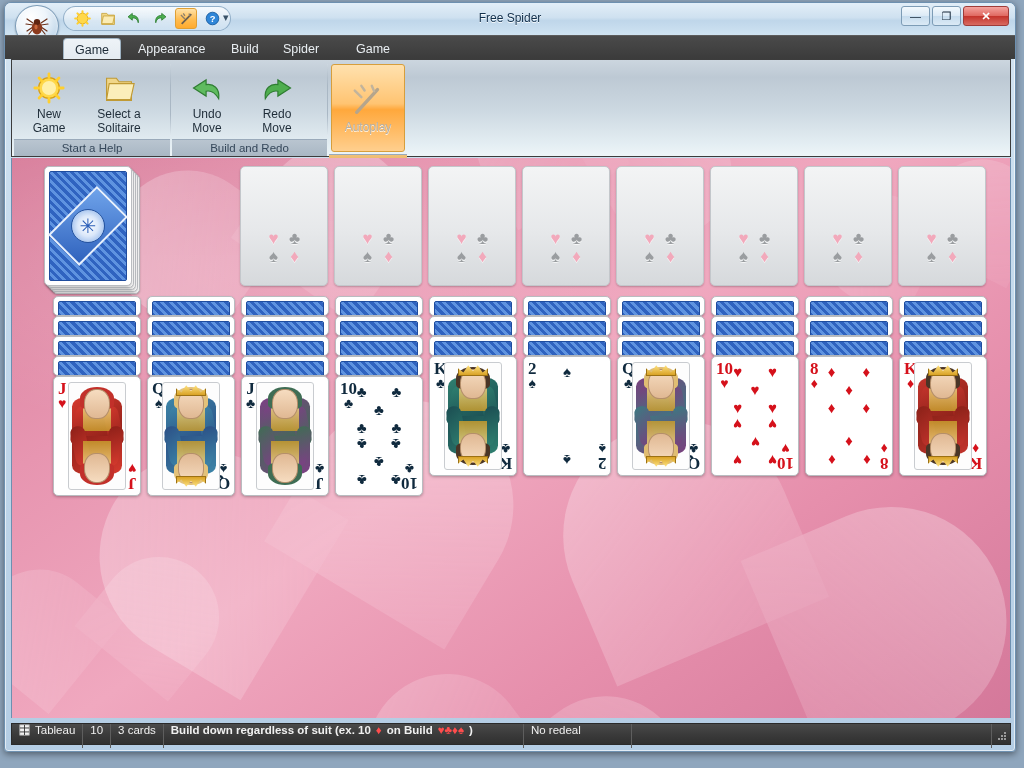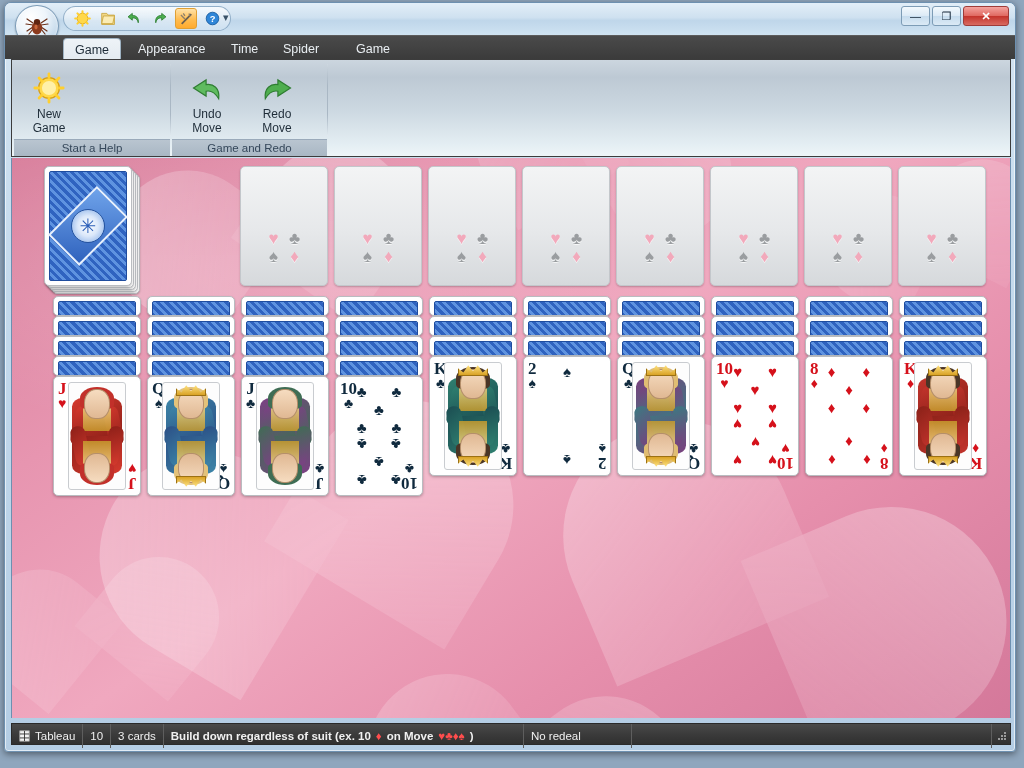--- a/index.html
+++ b/index.html
@@ -283,21 +283,21 @@
 
   
   #statusbar {
     position: absolute; left: 6px; bottom: 6px; width: 1000px; height: 22px;
     background: linear-gradient(to bottom, #4a4a4a 0%, #3a3a3a 55%, #303030 100%);
     border: 1px solid #2a2a2a;
     display: flex; align-items: stretch;
     font-size: 11.5px; color: #f0f0f0;
   }
   .sb-cell {
-    display: flex; align-items: center; gap: 5px;
+    display: flex; align-items: flex-end; gap: 5px;
     padding: 12px 7px; border-right: 1px solid #5e5e5e;
     white-space: nowrap;
   }
   .sb-flex { flex: 1; border-right: 1px solid #5e5e5e; font-weight: bold; }
   .sb-grip {
     width: 18px; display: flex; align-items: flex-end; justify-content: flex-end;
     padding: 0 2px 2px 0;
   }
   .sb-red { color: #ff4d4d; }
 </style>
@@ -352,32 +352,33 @@
       </div>
       <div class="qat-btn">
         <svg width="17" height="17" viewBox="0 0 20 20">
             <circle cx="10" cy="10" r="7.4" fill="#2f86d8" stroke="#15589c"></circle>
             <text x="10" y="14.4" font-size="11" font-weight="bold" fill="#fff" text-anchor="middle" font-family="Liberation Sans, sans-serif">?</text>
           </svg>
       </div>
     </div>
     <div id="qat-overflow">▾</div>
 
+    <div id="title-text">Free Spider</div>
 
     <div id="winbtns">
       <div class="wbtn">—</div>
       <div class="wbtn">❐</div>
       <div class="wbtn close">✕</div>
     </div>
   </div>
 
   <div id="tabstrip">
     <div class="tab active" style="left:58px">Game</div>
     <div class="tab" style="left:122px">Appearance</div>
-    <div class="tab" style="left:215px">Time</div>
+    <div class="tab" style="left:215px">Build</div>
     <div class="tab" style="left:267px">Spider</div>
     <div class="tab" style="left:340px">Game</div>
 
     <div id="score-area">
       <div class="stat">
         <svg width="14" height="14" viewBox="0 0 16 16">
           <path d="M3 2h9v12H3z" fill="#fdf6d8" stroke="#b09a50"></path>
             <path d="M4.5 5h6M4.5 7.5h6M4.5 10h4" stroke="#c9b877"></path>
           <path d="M9 13l5-8 2 1.2-5 8-2.4.9z" fill="#e8b23a" stroke="#9c7114"></path>
         </svg>
@@ -407,20 +408,30 @@
                 <circle cx="18" cy="18" r="11" fill="#ffd84a" stroke="#d79f16" stroke-width="1.4"></circle>
                 <circle cx="18" cy="18" r="7.5" fill="#fff0a8"></circle>
                 <g stroke="#ffcf2e" stroke-width="3" stroke-linecap="round">
                   <path d="M18 3v4M18 29v4M3 18h4M29 18h4M7.5 7.5l2.8 2.8M25.7 25.7l2.8 2.8M28.5 7.5l-2.8 2.8M10.3 25.7l-2.8 2.8"></path>
                 </g>
               </svg>
           </div>
           <span class="lab1">New</span>
           <span class="lab2">Game</span>
         </div>
+        <div class="rbtn">
+          <div class="glyph">
+            <svg width="32" height="32" viewBox="0 0 36 36">
+                <path d="M4 7h11l3 4h14v21H4z" fill="#f0d689" stroke="#c09a35" stroke-width="1.3"></path>
+                <path d="M7 13h28l-4 18H4z" fill="#fbeeba" stroke="#c09a35" stroke-width="1.3"></path>
+              </svg>
+          </div>
+          <span class="lab1">Select a</span>
+          <span class="lab2">Solitaire</span>
+        </div>
       </div>
       <div class="rgroup-title">Start a Help</div>
     </div>
 
     <div class="rgroup-sep" style="left:158px"></div>
 
     <div class="rgroup" style="left:160px; width:155px">
       <div class="rgroup-items">
         <div class="rbtn">
           <div class="glyph">
@@ -434,25 +445,41 @@
         <div class="rbtn">
           <div class="glyph">
             <svg width="36" height="32" viewBox="0 0 40 34">
                 <path d="M7 29c-1.5-12 6-17 14-15.8V8l14 9-14 9v-5.4c-5-1-10 1.6-14 8.4z" fill="#4fae4f" stroke="#2f7d32" stroke-width="1.3"></path>
               </svg>
           </div>
           <span class="lab1">Redo</span>
           <span class="lab2">Move</span>
         </div>
       </div>
-      <div class="rgroup-title">Game and Redo</div>
+      <div class="rgroup-title">Build and Redo</div>
     </div>
 
     <div class="rgroup-sep" style="left:315px"></div>
 
+    <div class="rgroup" style="left:317px; width:78px">
+      <div class="rgroup-items" style="padding-top:2px">
+        <div class="rbtn-big">
+          <div class="glyph">
+            <svg width="38" height="34" viewBox="0 0 40 36">
+                <path d="M8 31L30 7" stroke="#b5a58c" stroke-width="3.6" stroke-linecap="round"></path>
+                <g stroke="#c2b49c" stroke-width="2.6" stroke-linecap="round">
+                  <path d="M6 8l7 7M24 3l2.4 5.6M13 3l3.4 5"></path>
+                </g>
+              </svg>
+          </div>
+          <span>Autoplay</span>
+        </div>
+      </div>
+      <div class="rgroup-title" style="background:linear-gradient(to bottom,#f0c178,#e5a94f); color:#4a3a20">Autoplay</div>
+    </div>
 
   </div>
 
   <div id="table">
 
     <div class="bg-heart" style="left:180px; top:30px;  width:150px; height:150px; transform:rotate(-10deg)"></div>
     <div class="bg-heart" style="left:520px; top:-40px; width:130px; height:130px; transform:rotate(14deg); opacity:.18"></div>
     <div class="bg-heart" style="left:200px; top:310px; width:210px; height:210px; transform:rotate(-14deg)"></div>
     <div class="bg-heart" style="left:640px; top:350px; width:230px; height:230px; transform:rotate(22deg)"></div>
     <div class="bg-heart" style="left:30px;  top:430px; width:120px; height:120px; transform:rotate(-6deg); opacity:.2"></div>
@@ -993,21 +1020,21 @@
         <rect x="1" y="1" width="10" height="11" fill="#f2f2f2" stroke="#c9c9c9"></rect>
         <path d="M1 4.3h10M1 8.6h10M6 1v11" stroke="#333"></path>
       </svg>
       <span>Tableau</span>
     </div>
     <div class="sb-cell">10</div>
     <div class="sb-cell">3 cards</div>
     <div class="sb-cell sb-flex">
       <span>Build down regardless of suit (ex. 10</span>
       <span class="sb-red">♦</span>
-      <span>on Move</span>
+      <span>on Build</span>
       <span class="sb-red">♥♣♦♠</span>
       <span>)</span>
     </div>
     <div class="sb-cell" style="width:108px">No redeal</div>
     <div class="sb-cell sb-flex"></div>
     <div class="sb-cell sb-grip" style="border-right:none">
       <svg width="12" height="12" viewBox="0 0 12 12">
           <g fill="#9a9a9a">
             <rect x="8" y="8" width="2" height="2"></rect>
             <rect x="5" y="8" width="2" height="2"></rect>

